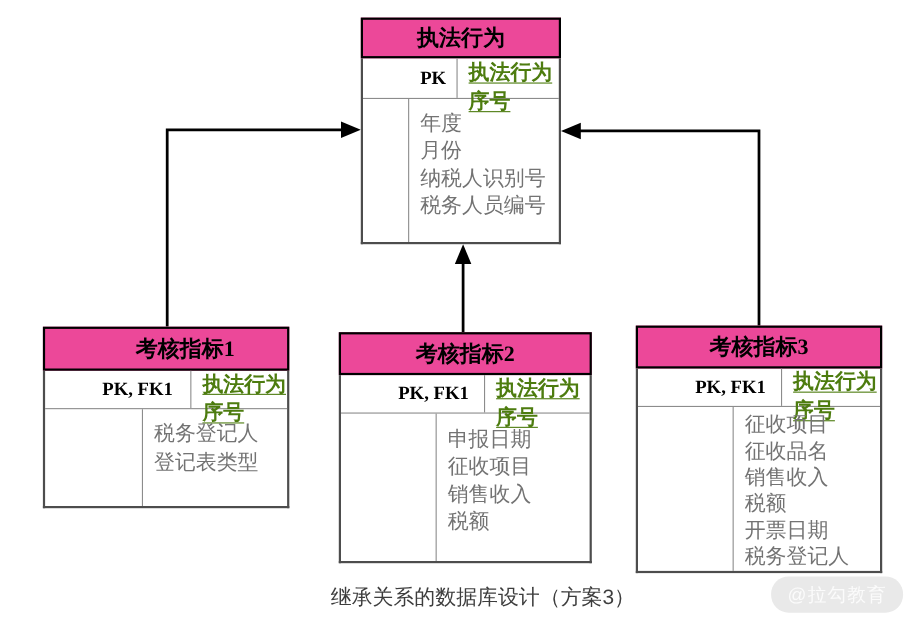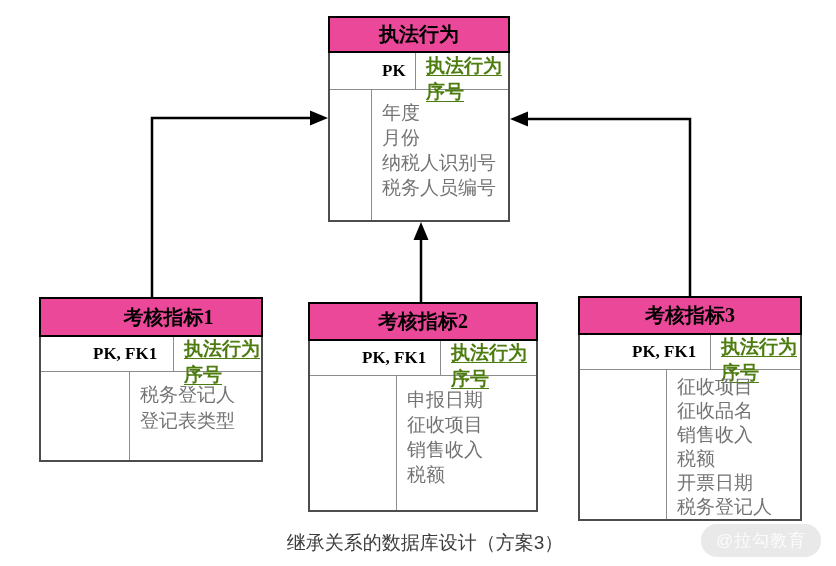--- a/index.html
+++ b/index.html
@@ -28,21 +28,21 @@
     font-weight:bold;font-size:19px;color:#4d7c0f;
     text-decoration:underline;text-underline-offset:3px;flex:1 1 auto;margin-top:16px;
   }
   .body-row{display:flex;flex:1 1 auto;box-sizing:border-box;}
   .body-left{box-sizing:border-box;border-right:1px solid #8c8c8c;flex:0 0 auto;}
   .body-right{flex:1 1 auto;box-sizing:border-box;padding-left:10px;color:#737373;font-size:19px;}
   .attr{white-space:nowrap;}
   #connector-layer{position:absolute;left:0;top:0;z-index:0;}
   .entity{z-index:1;}
   #caption{
-    position:absolute;left:230px;top:530px;width:390px;text-align:center;
+    position:absolute;left:244px;top:530px;width:390px;text-align:center;
     font-family:"Liberation Sans","DejaVu Sans",sans-serif;
     font-size:19px;color:#3d3d3d;z-index:2;
   }
   #watermark{
     position:absolute;left:701px;top:524px;z-index:2;
     background:#e9e9e9;color:#fbfbfb;border-radius:16px;
     padding:5px 15px;font-size:17px;letter-spacing:1px;
     font-family:"Liberation Sans","DejaVu Sans",sans-serif;
   }
   

